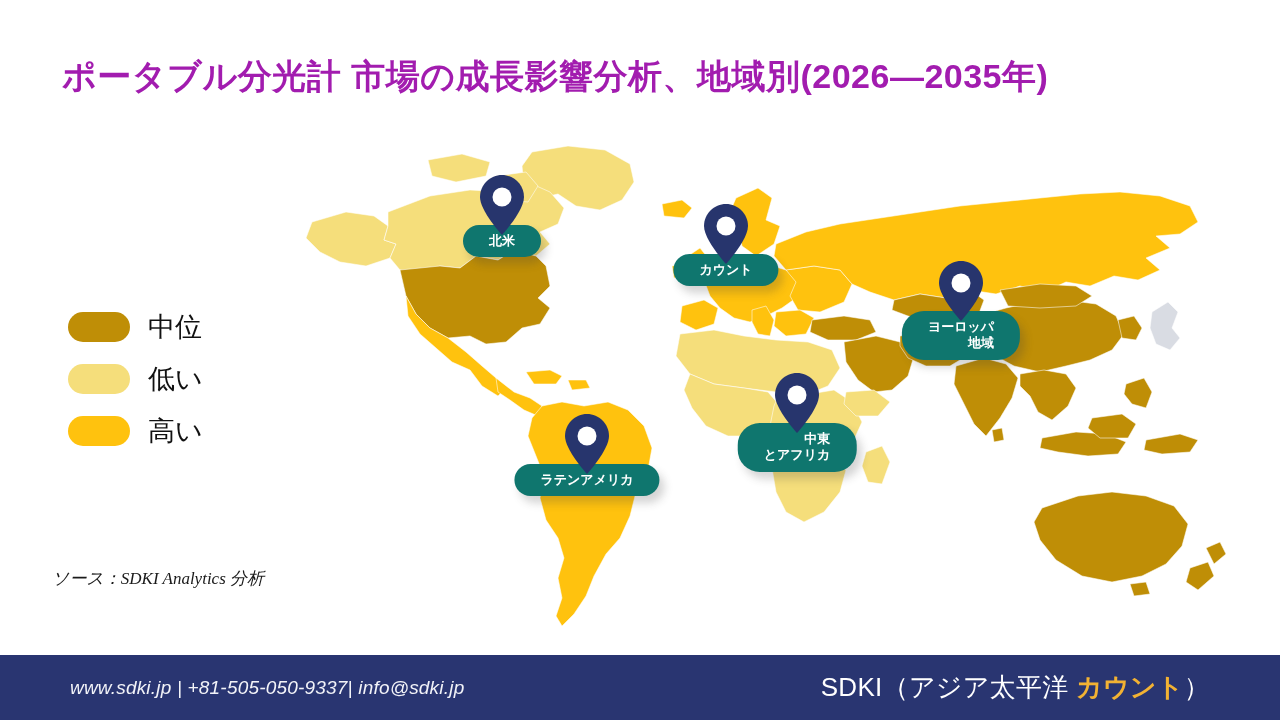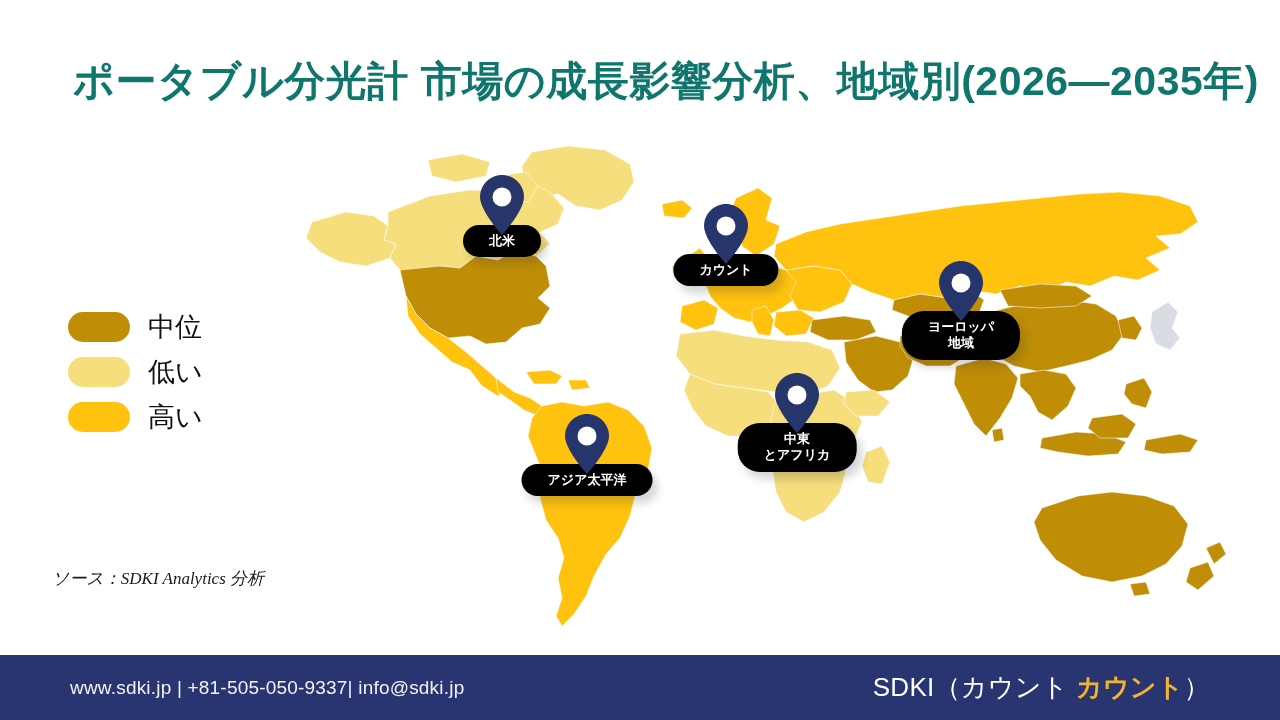--- a/index.html
+++ b/index.html
@@ -6,36 +6,36 @@
   html,body { width:1280px; height:720px; overflow:hidden; }
   body {
     font-family:"Liberation Sans","DejaVu Sans",sans-serif;
     background:#ffffff;
     position:relative;
   }
 
   
   #slide-title {
     position:absolute;
-    left:73px; top:54px;
+    left:62px; top:54px;
     width:1160px;
-    font-size:41px;
+    font-size:34px;
     font-weight:bold;
-    color:#0f766e;
+    color:#a21caf;
     letter-spacing:0.5px;
     white-space:nowrap;
   }
 
   
   #legend {
     position:absolute;
     left:68px; top:312px;
     display:flex;
     flex-direction:column;
-    gap:15px;
+    gap:22px;
   }
   .legend-row { display:flex; align-items:center; gap:18px; }
   .legend-swatch {
     width:62px; height:30px;
     border-radius:16px;
     flex:0 0 auto;
   }
   .legend-label {
     font-size:27px;
     color:#111111;
@@ -70,26 +70,26 @@
     left:50%;
     transform:translateX(-50%);
     top:0;
     width:46px; height:62px;
     z-index:3;
   }
   .pin-label {
     position:absolute;
     left:50%;
     transform:translateX(-50%);
-    background:#000000;
+    background:#0f766e;
     color:#ffffff;
     border-radius:22px;
     font-size:13px;
     font-weight:bold;
-    text-align:center;
+    text-align:right;
     line-height:1.25;
     padding:8px 26px;
     white-space:pre;
     box-shadow:5px 7px 9px rgba(60,60,60,0.22);
     z-index:2;
   }
 
   
   #footer-bar {
     position:absolute;
@@ -98,20 +98,21 @@
     background:#293571;
     display:flex;
     align-items:center;
     justify-content:space-between;
     padding:0 70px;
   }
   #footer-contact {
     color:#f2f3f8;
     font-size:19px;
     letter-spacing:0.2px;
+    font-style:italic;
   }
   #footer-brand {
     color:#ffffff;
     font-size:26px;
     letter-spacing:0.3px;
     white-space:nowrap;
   }
   #footer-brand .brand-accent { color:#f2b233; font-weight:bold; }
 </style>
 </head>
@@ -258,20 +259,20 @@
     </svg>
     <div class="pin-label" style="top:51px;">中東
 とアフリカ</div>
   </div>
 
   <div class="pin-group" style="left:287px; top:273px;">
     <svg class="pin-marker" viewBox="0 0 46 62">
       <path d="M23 1 C11 1 1 11 1 23 C1 37 23 61 23 61 C23 61 45 37 45 23 C45 11 35 1 23 1 Z" fill="#27356D"></path>
       <circle cx="23" cy="23" r="9.5" fill="#FFFFFF"></circle>
     </svg>
-    <div class="pin-label" style="top:51px;">アジア太平洋</div>
+    <div class="pin-label" style="top:51px;">ラテンアメリカ</div>
   </div>
 </div>
 
 <div id="footer-bar">
   <div id="footer-contact">www.sdki.jp | +81-505-050-9337| info@sdki.jp</div>
-  <div id="footer-brand"><span>SDKI（カウント </span><span class="brand-accent">カウント</span><span>）</span></div>
+  <div id="footer-brand"><span>SDKI（アジア太平洋 </span><span class="brand-accent">カウント</span><span>）</span></div>
 </div>
 
 </body></html>

